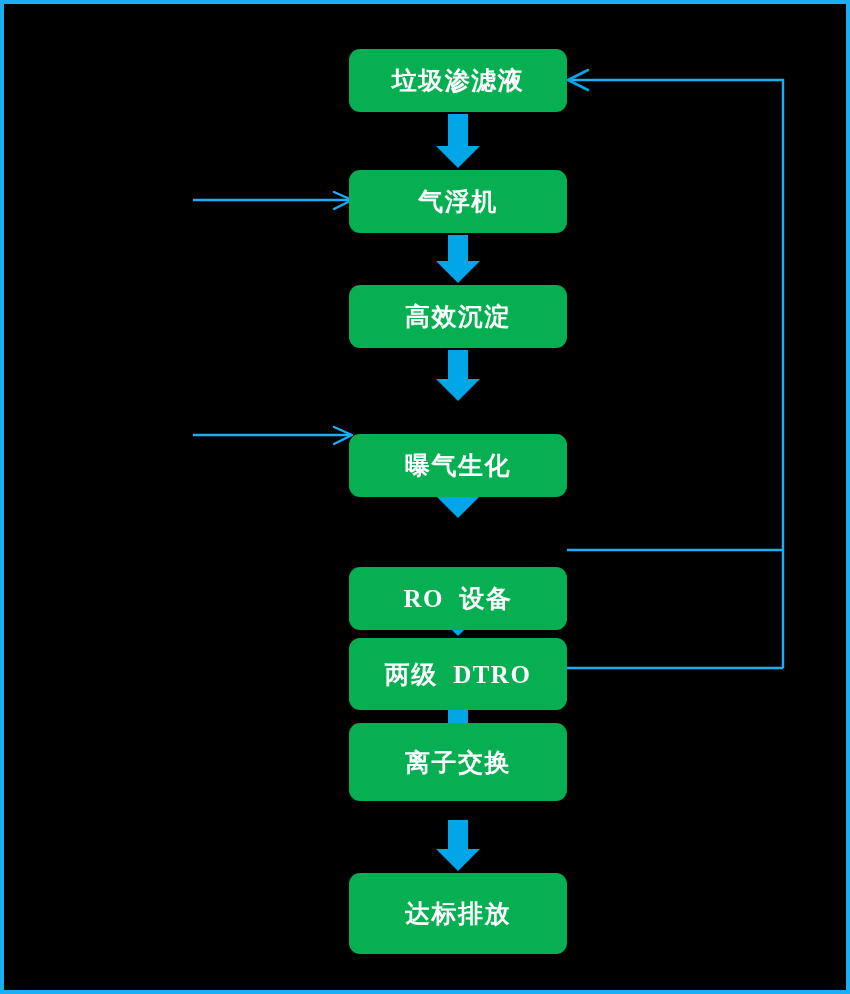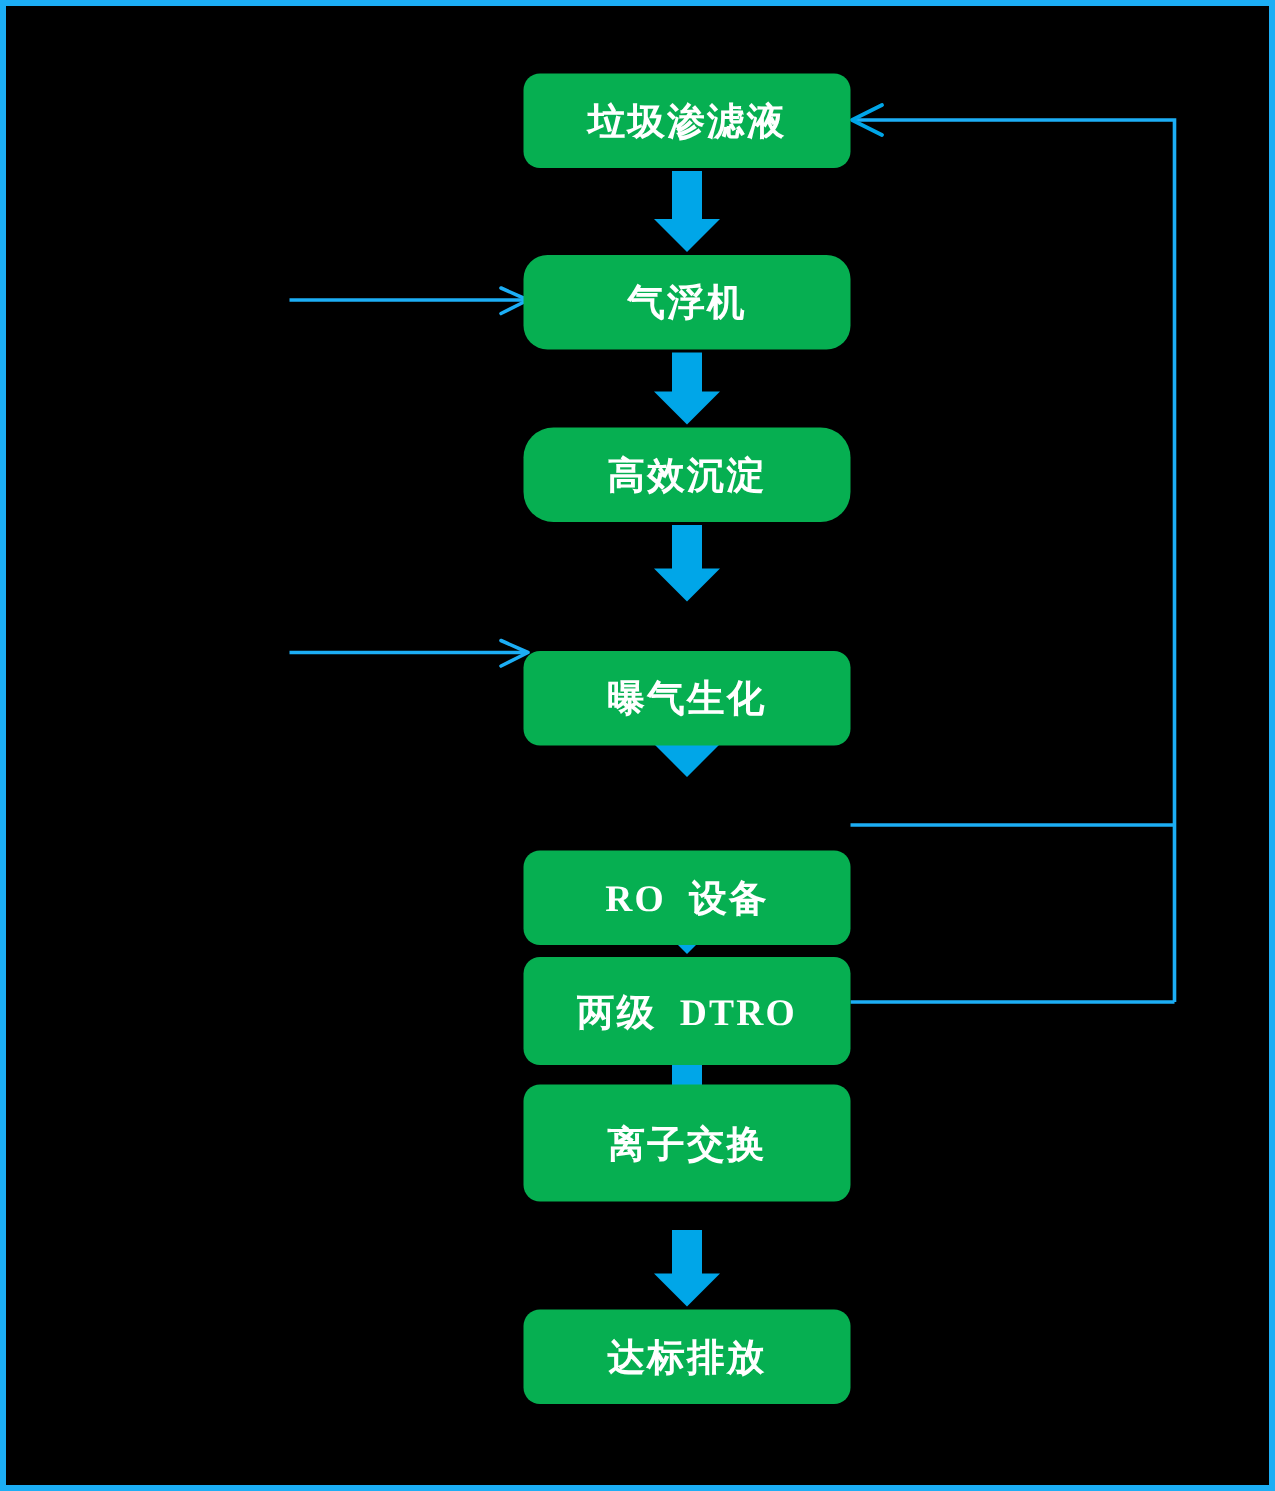--- a/index.html
+++ b/index.html
@@ -107,42 +107,42 @@
     <g>
       <polyline points="783,668 783,80 570,80" fill="none" stroke="#1CAEF5" stroke-width="2.4"></polyline>
       <polyline points="588,70 568,80 588,90" fill="none" stroke="#00A6E8" stroke-width="2.6" stroke-linecap="round" stroke-linejoin="round"></polyline>
     </g>
   </svg>
 
   <div class="node" style="left:349px; top:49px; width:218px; height:63px;">
     <span>垃圾渗滤液</span>
   </div>
 
-  <div class="node" style="left:349px; top:170px; width:218px; height:63px;border-radius:16px;">
+  <div class="node" style="left:349px; top:170px; width:218px; height:63px;">
     <span>气浮机</span>
   </div>
 
-  <div class="node" style="left:349px; top:285px; width:218px; height:63px;border-radius:20px;">
+  <div class="node" style="left:349px; top:285px; width:218px; height:63px;">
     <span>高效沉淀</span>
   </div>
 
   <div class="node" style="left:349px; top:403px; width:218px; height:63px;margin-top:31px;">
     <span>曝气生化</span>
   </div>
 
   <div class="node" style="left:349px; top:520px; width:218px; height:63px;margin-top:47px;">
     <span>RO  设备</span>
   </div>
 
   <div class="node" style="left:349px; top:638px; width:218px; height:72px;">
     <span>两级  DTRO</span>
   </div>
 
   <div class="node" style="left:349px; top:723px; width:218px; height:78px;">
     <span>离子交换</span>
   </div>
 
-  <div class="node" style="left:349px; top:873px; width:218px; height:63px;">
+  <div class="node" style="left:349px; top:873px; width:218px; height:81px;">
     <span>达标排放</span>
   </div>
 
   <div id="frame"></div>
 </div>
 
 </body></html>

